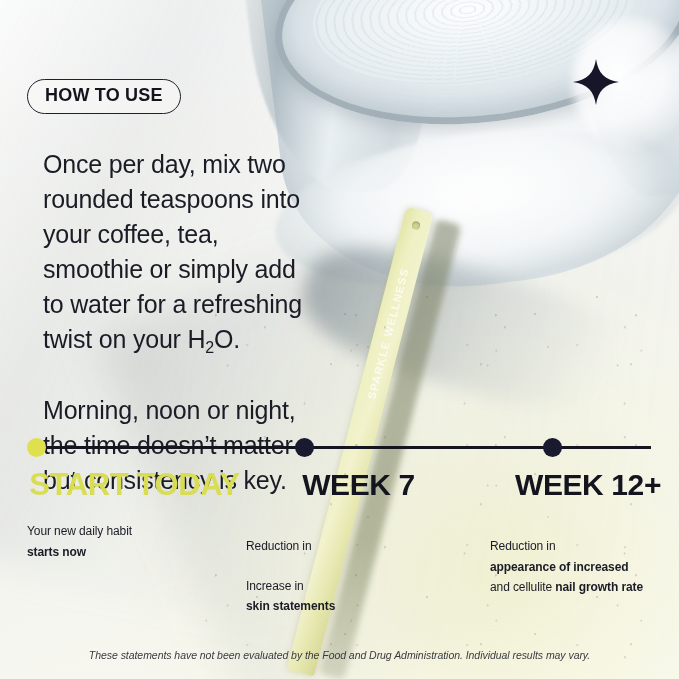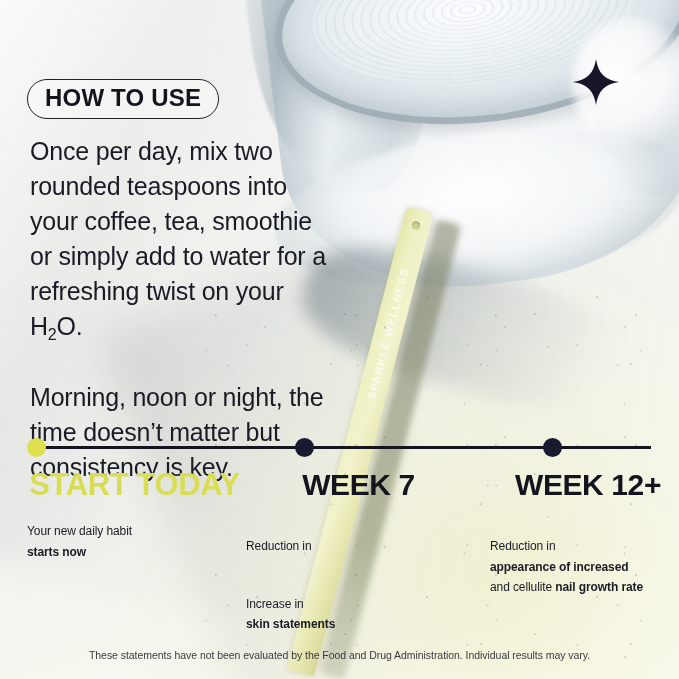--- a/index.html
+++ b/index.html
@@ -158,29 +158,29 @@
   .content{position:absolute;inset:0;}
 
   .badge{
     position:absolute;left:27px;top:79px;
     padding:6px 17px 8px 17px;
     border:1.6px solid #20202c;
     border-radius:22px;
     background:rgba(250,250,247,.55);
   }
   .badge span{
-    font-size:24px;font-weight:700;letter-spacing:.2px;color:#14141f;
+    font-size:18px;font-weight:700;letter-spacing:.2px;color:#14141f;
     line-height:1;
   }
 
   .body-copy{
     position:absolute;left:27px;top:131px;width:310px;
     font-size:25px;line-height:35px;color:#1b1b26;letter-spacing:-.2px;
   }
-  .body-copy p{margin:3px;}
+  .body-copy p{margin:16px;}
   .body-copy p + p{margin-top:33px;}
   .body-copy sub{font-size:16px;vertical-align:baseline;position:relative;top:5px;}
 
   
   .timeline{position:absolute;left:27px;top:440px;width:625px;height:14px;}
   .timeline-line{
     position:absolute;left:6px;top:6px;width:618px;height:2.6px;background:#15151f;
   }
   .dot{position:absolute;top:0;width:19px;height:19px;border-radius:50%;margin-top:-2.5px;}
   .dot.start{left:0;background:#dee14d;}
@@ -193,29 +193,29 @@
   .col-w4{left:219px;width:225px;}
   .col-w12{left:463px;width:196px;}
 
   .col h3{
     margin:0;font-size:30px;line-height:31px;font-weight:700;
     letter-spacing:-.4px;color:#14141f;text-align:center;
   }
   .col-start h3{color:#d9dd55;font-size:31px;line-height:32px;}
   .col .facts{margin-top:18px;}
   .fact{font-size:12px;line-height:20.5px;color:#1b1b26;letter-spacing:-.1px;}
-  .fact + .fact{margin-top:37px;}
+  .fact + .fact{margin-top:19px;}
   .fact b{font-weight:700;}
   .col-start .facts{margin-top:20px;}
   .col-w4 .facts{margin-top:36px;}
   .col-w12 .facts{margin-top:36px;}
 
   .disclaimer{
     position:absolute;left:0;top:649px;width:679px;text-align:center;
-    font-size:10.5px;color:#3a3a40;letter-spacing:-.05px;
+    font-size:10.5px;color:#3a3a40;letter-spacing:-.05px;font-style:italic;
   }
 </style>
 </head>
 <body>
 
 <div id="stage">
 
   <div class="bg-layer">
     <div class="shadow-wedge"></div>
     <div class="shadow-wedge2"></div>

